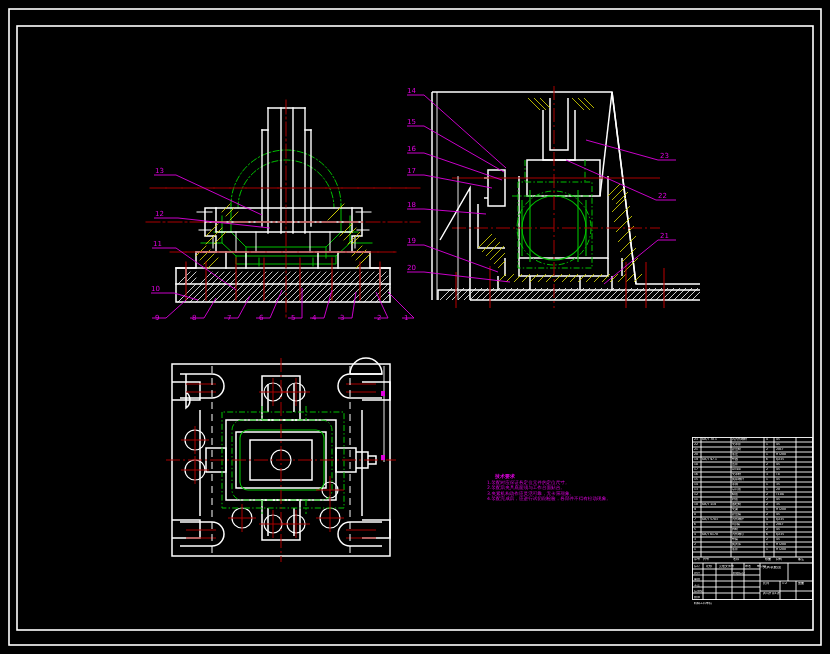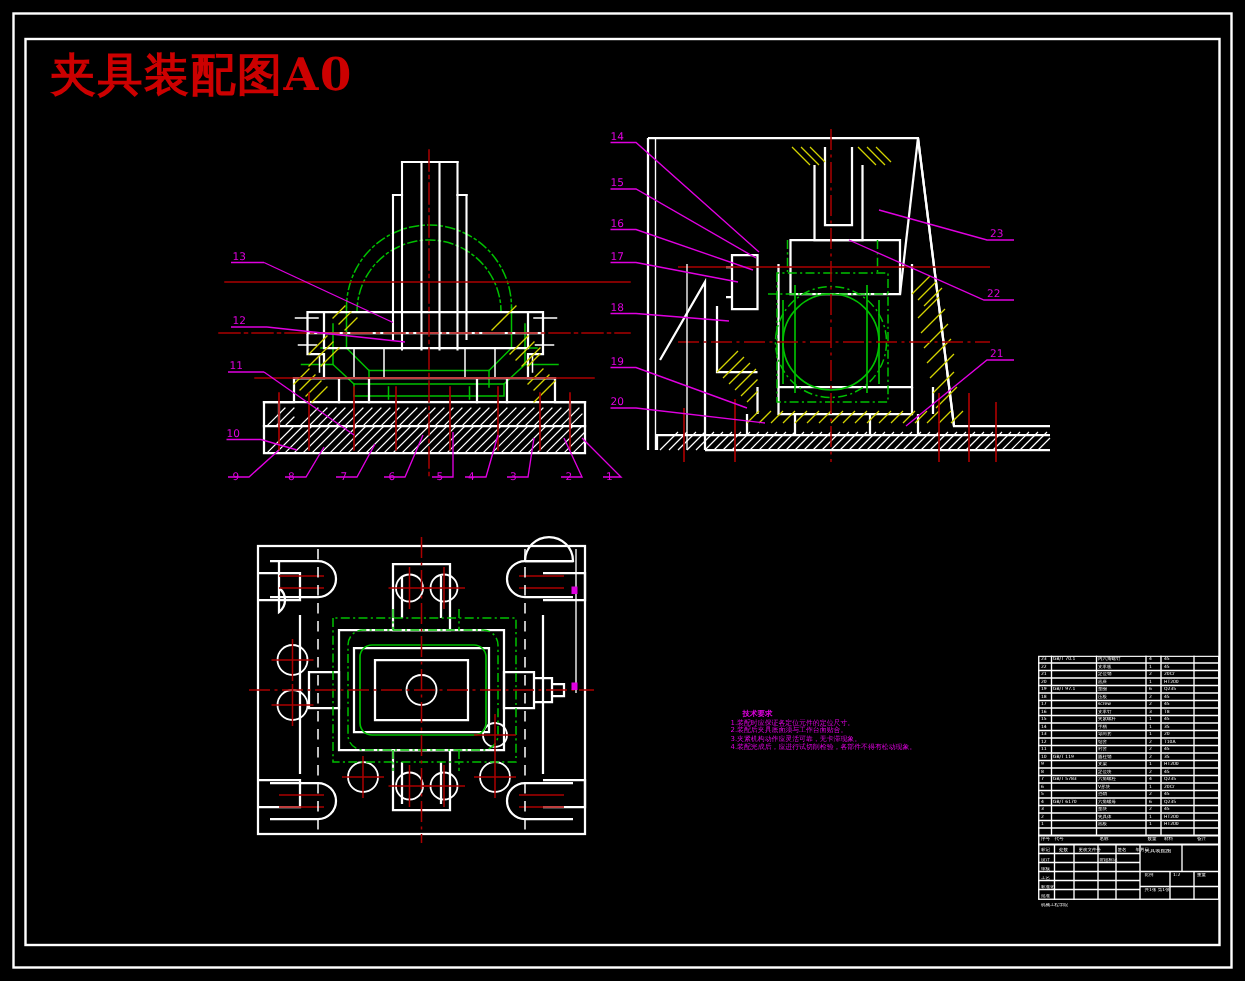--- a/index.html
+++ b/index.html
@@ -322,21 +322,20 @@
       <path d="M407 209 L424 209 L486 214"></path>
       <path d="M407 245 L424 245 L498 272"></path>
       <path d="M407 272 L424 272 L510 282"></path>
 
       <path d="M676 240 L658 240 L604 284"></path>
       <path d="M676 200 L656 200 L566 160"></path>
       <path d="M676 160 L658 160 L586 140"></path>
     </g>
   </svg>
 
-  <div class="title-text">夹具装配图A0</div>
 
   <div class="tech-block">
     <div class="tech-head">技术要求</div>
     <div>1.装配时应保证各定位元件的定位尺寸。</div>
     <div>2.装配后夹具底面须与工作台面贴合。</div>
     <div>3.夹紧机构动作应灵活可靠，无卡滞现象。</div>
     <div>4.装配完成后，应进行试切削检验，各部件不得有松动现象。</div>
   </div>
 
   <div class="balloon" style="left:404px;top:315px">1</div>

